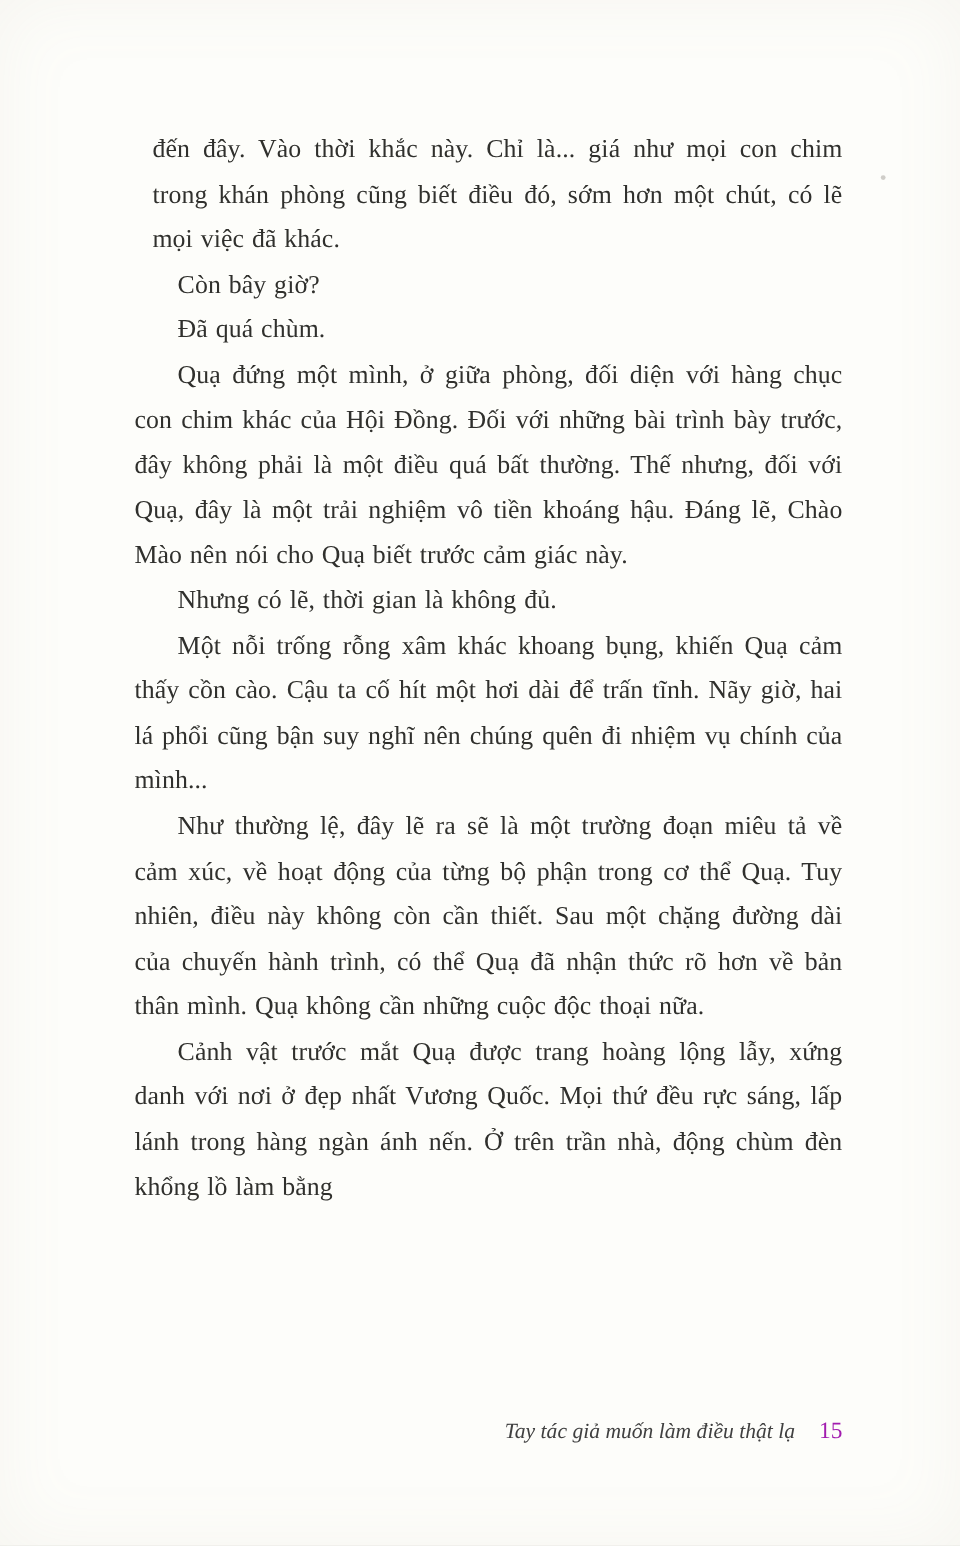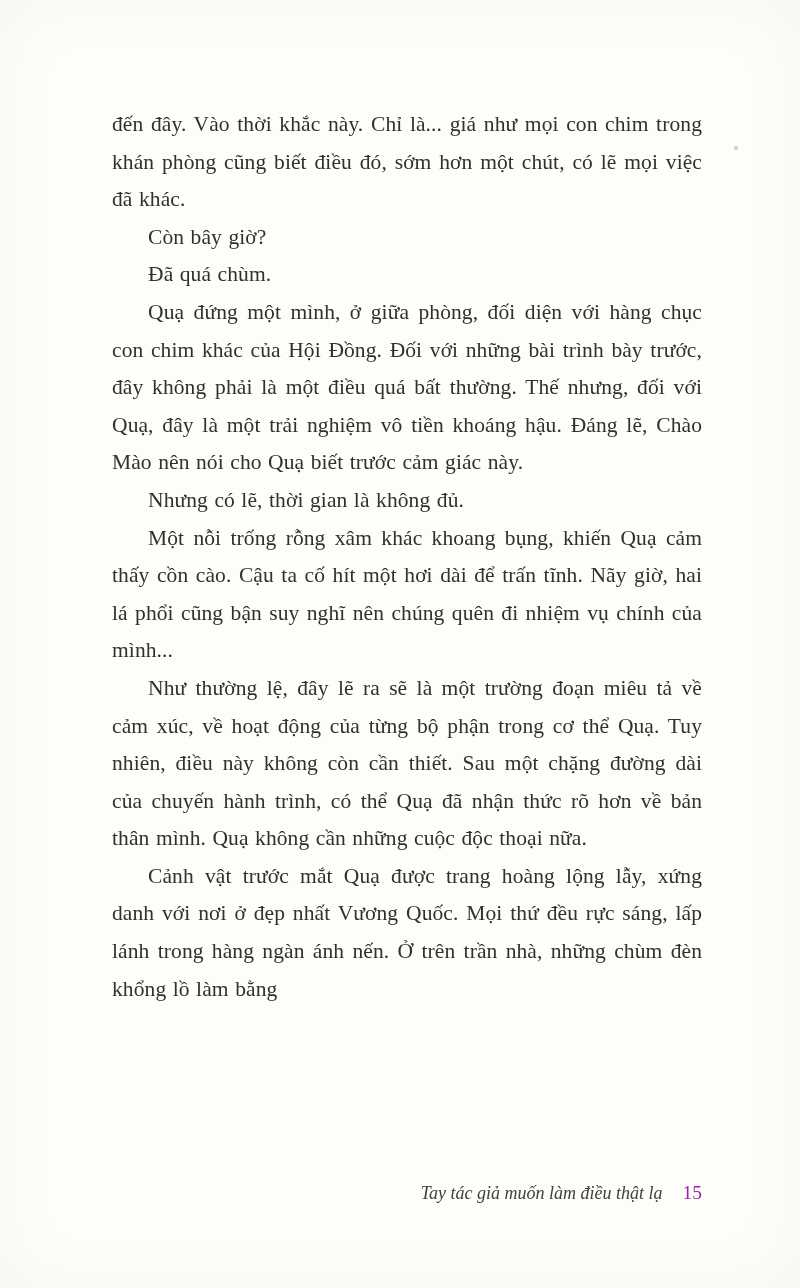--- a/index.html
+++ b/index.html
@@ -39,20 +39,21 @@
     margin: 0;
     font-size: 21.5px;
     line-height: 37.6px;
     text-align: justify;
     text-indent: 36px;
     letter-spacing: 0.1px;
     word-spacing: 1px;
   }
   .text-block p.no-indent {
     text-indent: 0;
+    margin-left: 15px;
   }
   .footer {
     position: absolute;
     top: 1182px;
     left: 112px;
     width: 590px;
     display: flex;
     justify-content: flex-end;
     align-items: baseline;
     gap: 20px;
@@ -73,21 +74,21 @@
 <div class="page">
 
   <div class="text-block">
     <p class="no-indent">đến đây. Vào thời khắc này. Chỉ là... giá như mọi con chim trong khán phòng cũng biết điều đó, sớm hơn một chút, có lẽ mọi việc đã khác.</p>
     <p>Còn bây giờ?</p>
     <p>Đã quá chùm.</p>
     <p>Quạ đứng một mình, ở giữa phòng, đối diện với hàng chục con chim khác của Hội Đồng. Đối với những bài trình bày trước, đây không phải là một điều quá bất thường. Thế nhưng, đối với Quạ, đây là một trải nghiệm vô tiền khoáng hậu. Đáng lẽ, Chào Mào nên nói cho Quạ biết trước cảm giác này.</p>
     <p>Nhưng có lẽ, thời gian là không đủ.</p>
     <p>Một nỗi trống rỗng xâm khác khoang bụng, khiến Quạ cảm thấy cồn cào. Cậu ta cố hít một hơi dài để trấn tĩnh. Nãy giờ, hai lá phổi cũng bận suy nghĩ nên chúng quên đi nhiệm vụ chính của mình...</p>
     <p>Như thường lệ, đây lẽ ra sẽ là một trường đoạn miêu tả về cảm xúc, về hoạt động của từng bộ phận trong cơ thể Quạ. Tuy nhiên, điều này không còn cần thiết. Sau một chặng đường dài của chuyến hành trình, có thể Quạ đã nhận thức rõ hơn về bản thân mình. Quạ không cần những cuộc độc thoại nữa.</p>
-    <p>Cảnh vật trước mắt Quạ được trang hoàng lộng lẫy, xứng danh với nơi ở đẹp nhất Vương Quốc. Mọi thứ đều rực sáng, lấp lánh trong hàng ngàn ánh nến. Ở trên trần nhà, những chùm đèn khổng lồ làm bằng</p>
+    <p>Cảnh vật trước mắt Quạ được trang hoàng lộng lẫy, xứng danh với nơi ở đẹp nhất Vương Quốc. Mọi thứ đều rực sáng, lấp lánh trong hàng ngàn ánh nến. Ở trên trần nhà, động chùm đèn khổng lồ làm bằng</p>
   </div>
 
   <div class="footer">
     <span class="running-title">Tay tác giả muốn làm điều thật lạ</span>
     <span class="page-number">15</span>
   </div>
 
 </div>
 
 </body></html>

